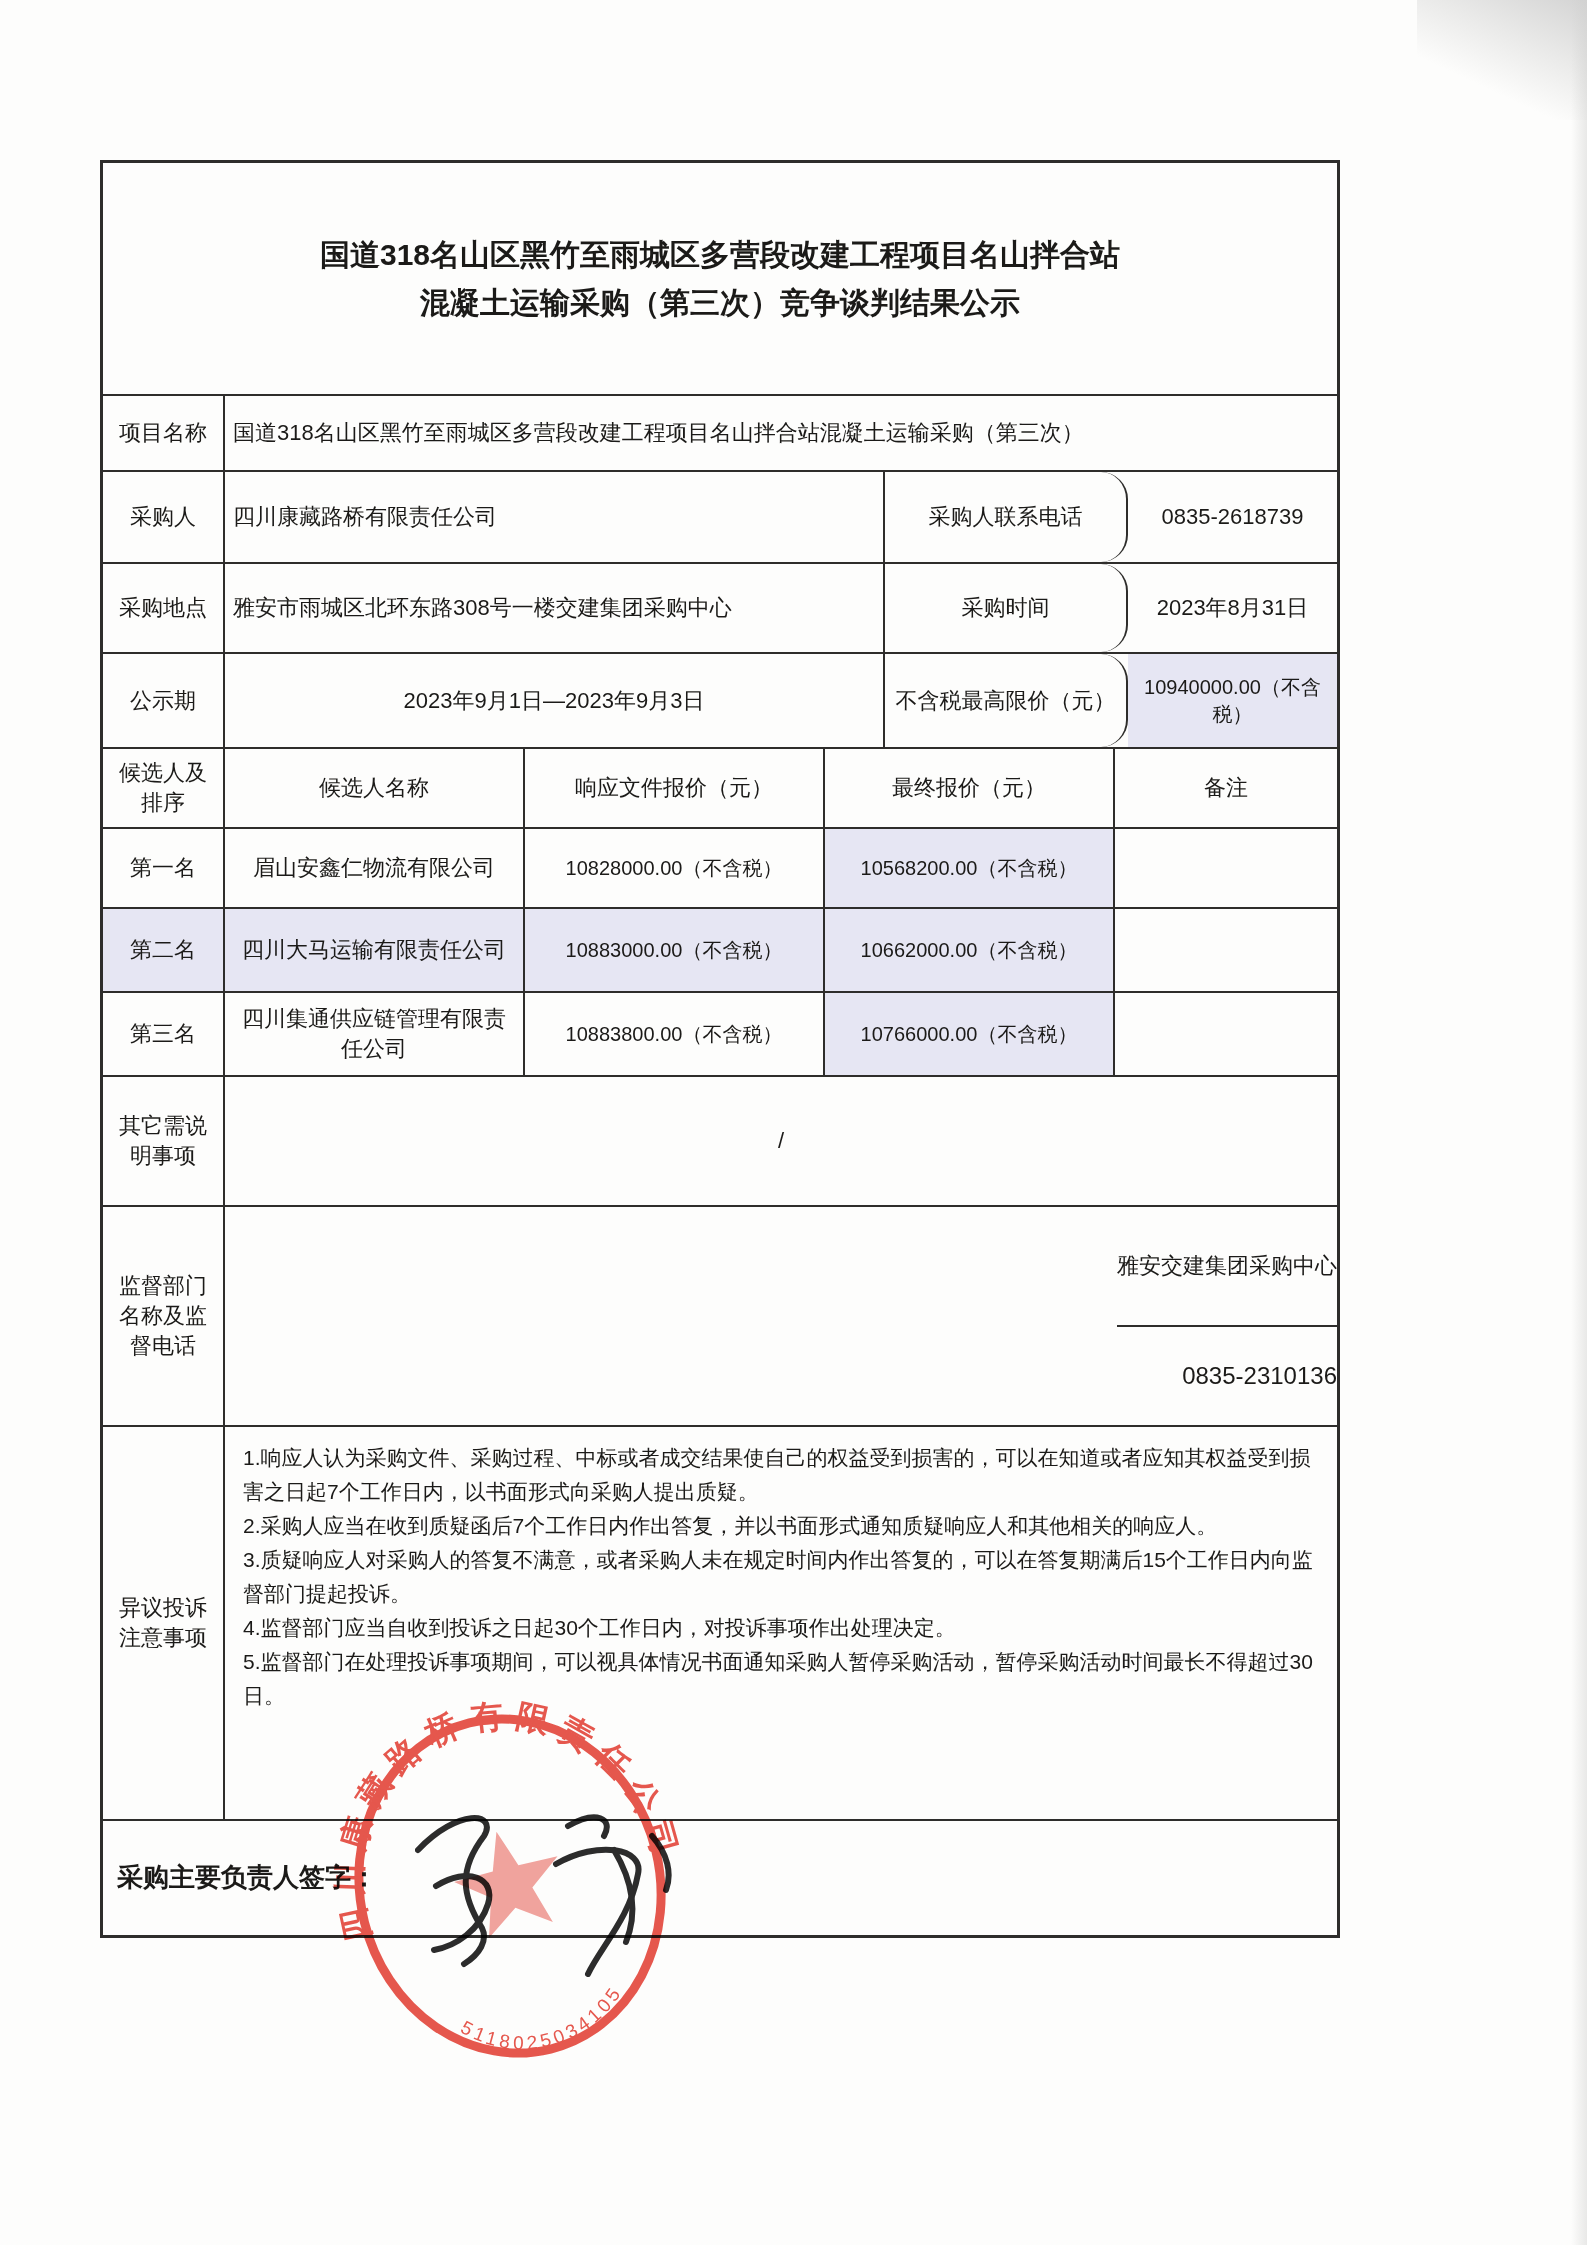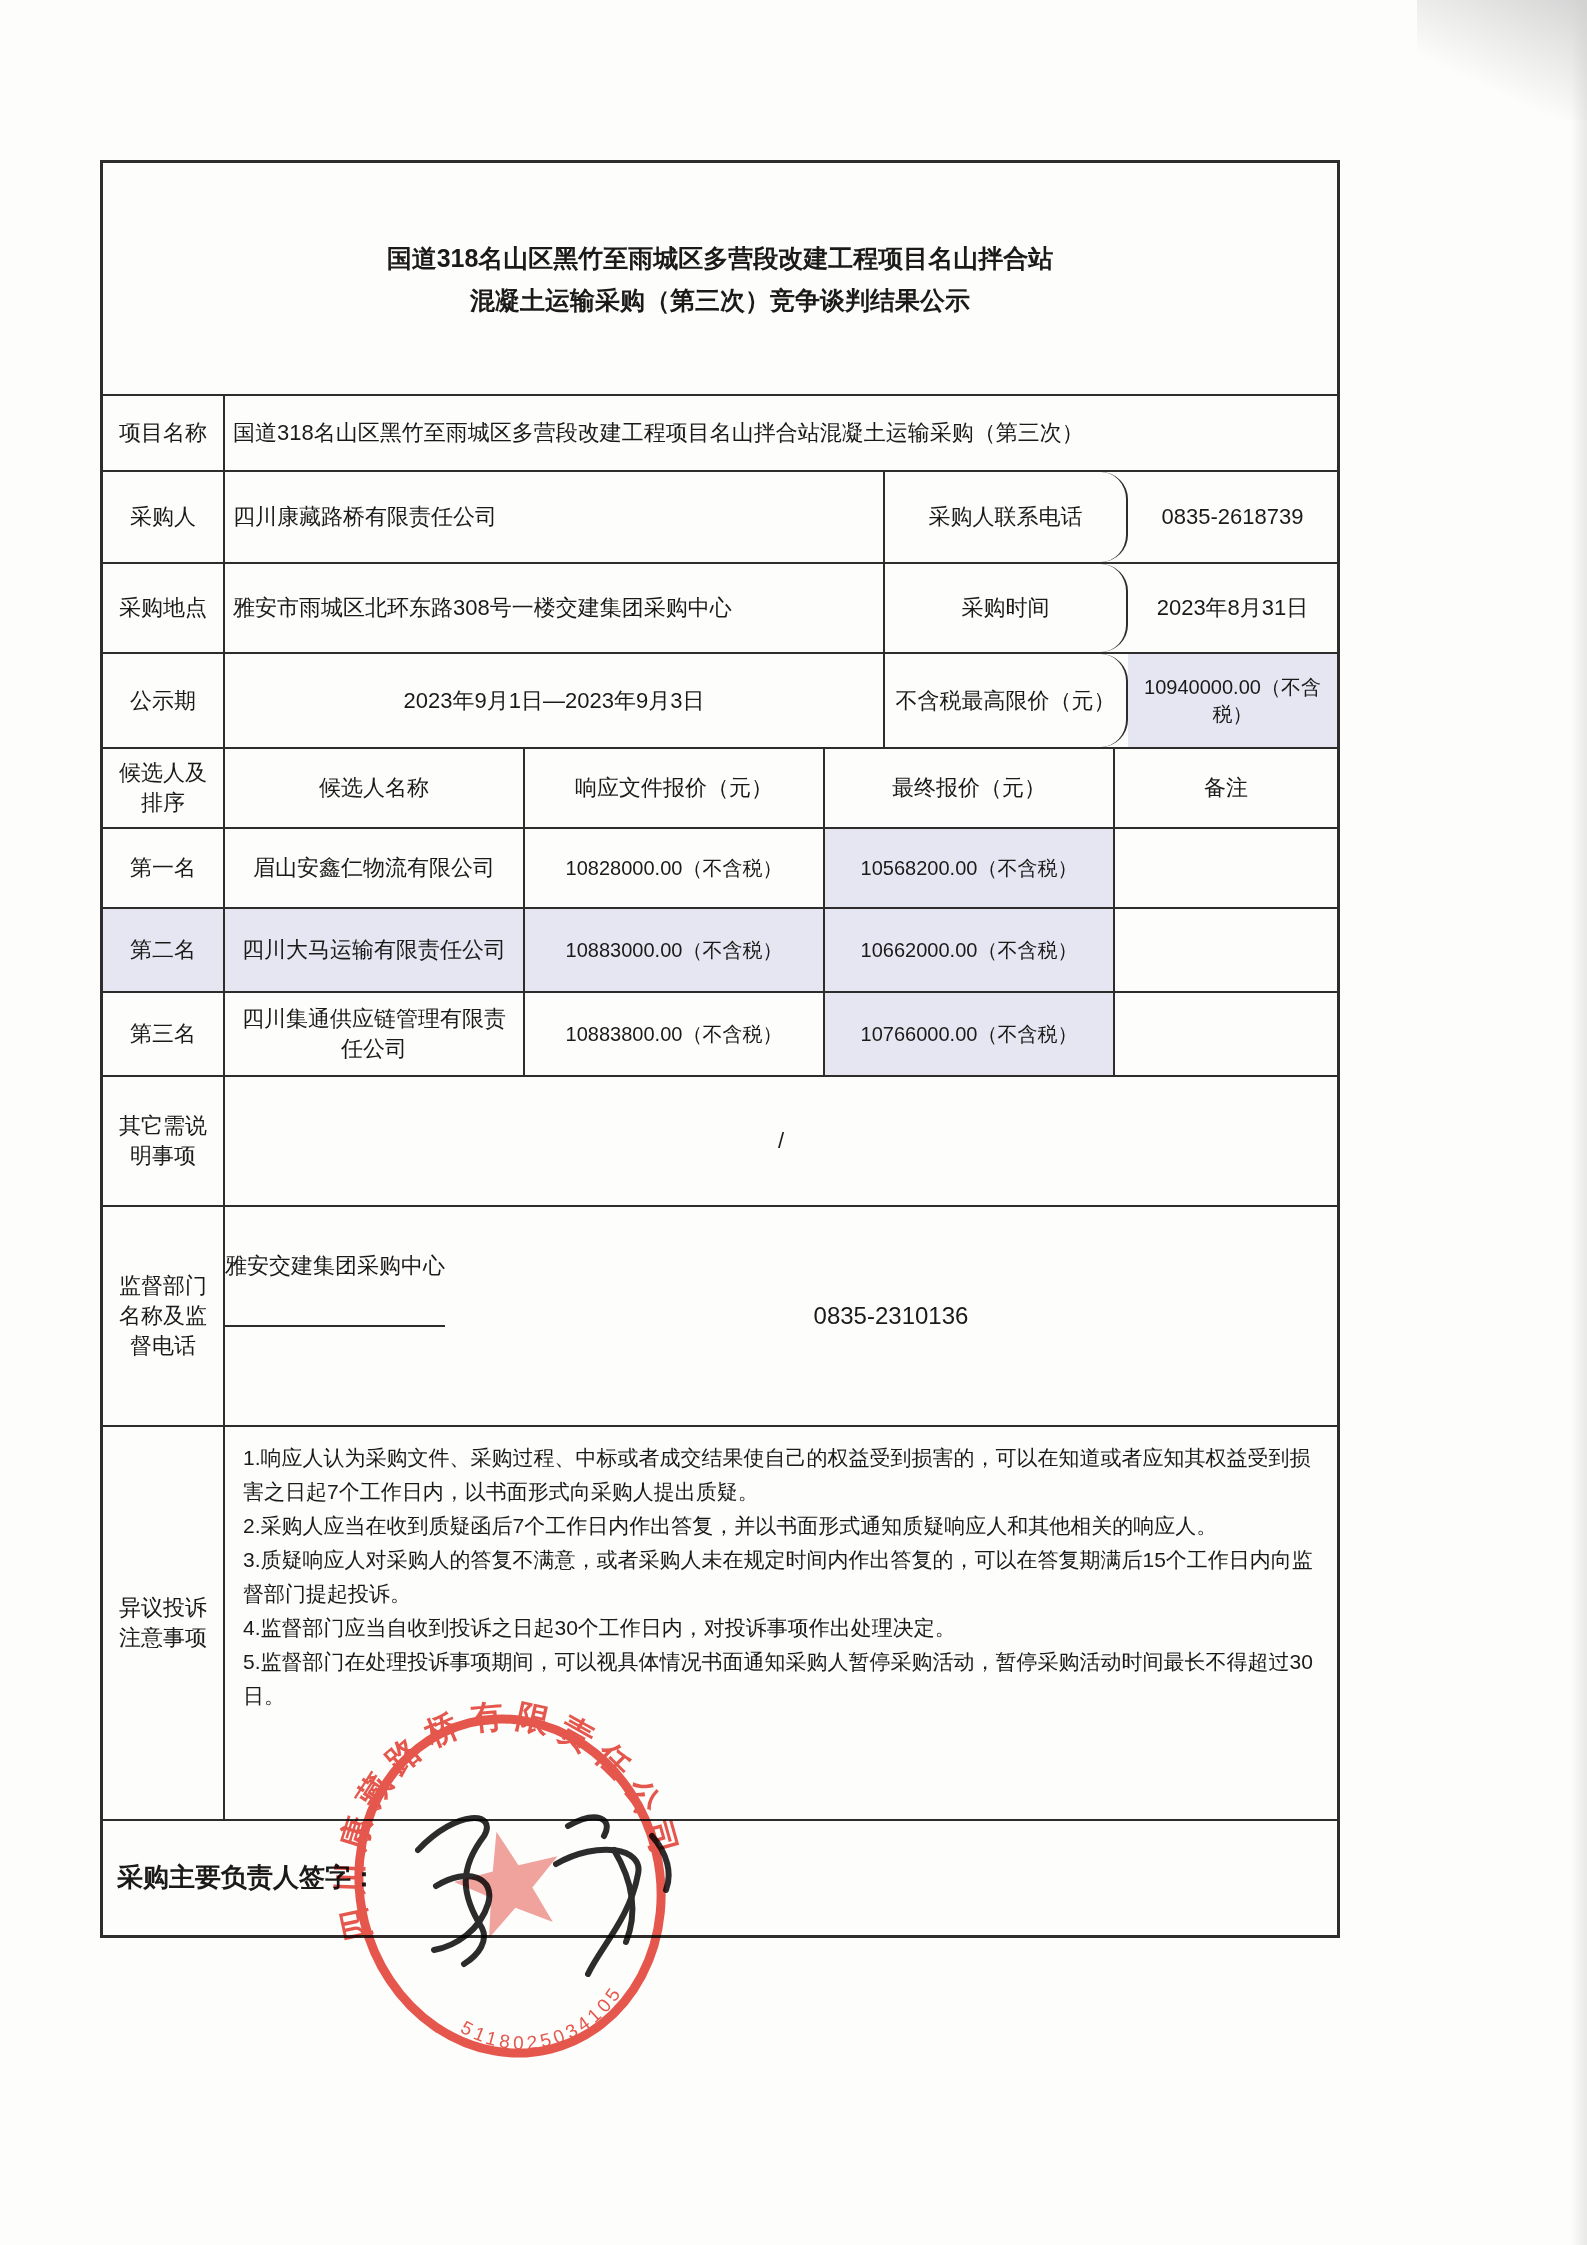--- a/index.html
+++ b/index.html
@@ -12,21 +12,21 @@
   body{margin:0;background:#ffffff;font-family:"Liberation Sans","DejaVu Sans",sans-serif;color:var(--ink);}
   .page{position:relative;width:1587px;height:2245px;background:#fdfdfc;overflow:hidden;}
   .scan-corner{position:absolute;top:0;right:0;width:170px;height:120px;
     background:linear-gradient(205deg,#c6c6c6 0%,#e3e3e2 35%,rgba(255,255,255,0) 68%);opacity:.75;}
   .scan-edge-right{position:absolute;top:0;right:0;width:16px;height:100%;
     background:linear-gradient(to left,#cfcfce,rgba(255,255,255,0));opacity:.45;}
 
   .doc{position:absolute;left:100px;top:160px;width:1240px;border:3px solid var(--bd);background:#fdfdfc;}
 
   .title-box{min-height:233px;display:flex;flex-direction:column;justify-content:center;align-items:center;
-    gap:12px;border-bottom:2px solid var(--bd);font-weight:bold;font-size:25px;line-height:1.2;text-align:center;}
+    gap:12px;border-bottom:2px solid var(--bd);font-weight:bold;font-size:30px;line-height:1.2;text-align:center;}
 
   .t-row{display:flex;border-bottom:2px solid var(--bd);}
   .t-row:last-child{border-bottom:none;}
   .cell{display:flex;align-items:center;justify-content:center;text-align:center;
     padding:6px 8px;border-right:2px solid var(--bd);font-size:22px;line-height:1.35;}
   .cell:last-child{border-right:none;}
   .left{justify-content:flex-start;text-align:center;}
   .lab{font-weight:normal;}
   .num{font-size:20px;}
   .hl{background:var(--hl);}
@@ -34,21 +34,21 @@
   .w-lab{width:122px;flex:none;}
   .w-v1{flex:1;}
   .w-v2{width:660px;flex:none;}
   .w-l2{width:243px;flex:none;border-radius:27px;}
   .w-v3{flex:1;text-align:center;}
   .w-name{width:300px;flex:none;}
   .w-offer{width:300px;flex:none;}
   .w-final{width:290px;flex:none;}
   .w-note{flex:1;}
 
-  .sup-col{flex:1;display:flex;flex-direction:row;}
+  .sup-col{flex:1;display:flex;flex-direction:column;align-items:flex-end;}
   .sup-top{height:120px;border-bottom:2px solid var(--bd);display:flex;align-items:center;justify-content:center;font-size:22px;}
   .sup-bot{flex:1;display:flex;align-items:center;justify-content:center;font-size:24px;}
 
   .objection-text{flex:1;display:block;padding:14px 18px;font-size:21px;line-height:34px;text-align:left;border-right:none;}
   .objection-text p{margin:0;}
 
   .sig-row .cell{font-size:26px;font-weight:bold;padding-left:14px;}
 
   .stamp-svg{position:absolute;left:330px;top:1698px;width:360px;height:375px;mix-blend-mode:multiply;}
   .sign-svg{position:absolute;left:400px;top:1778px;width:330px;height:215px;mix-blend-mode:multiply;}

